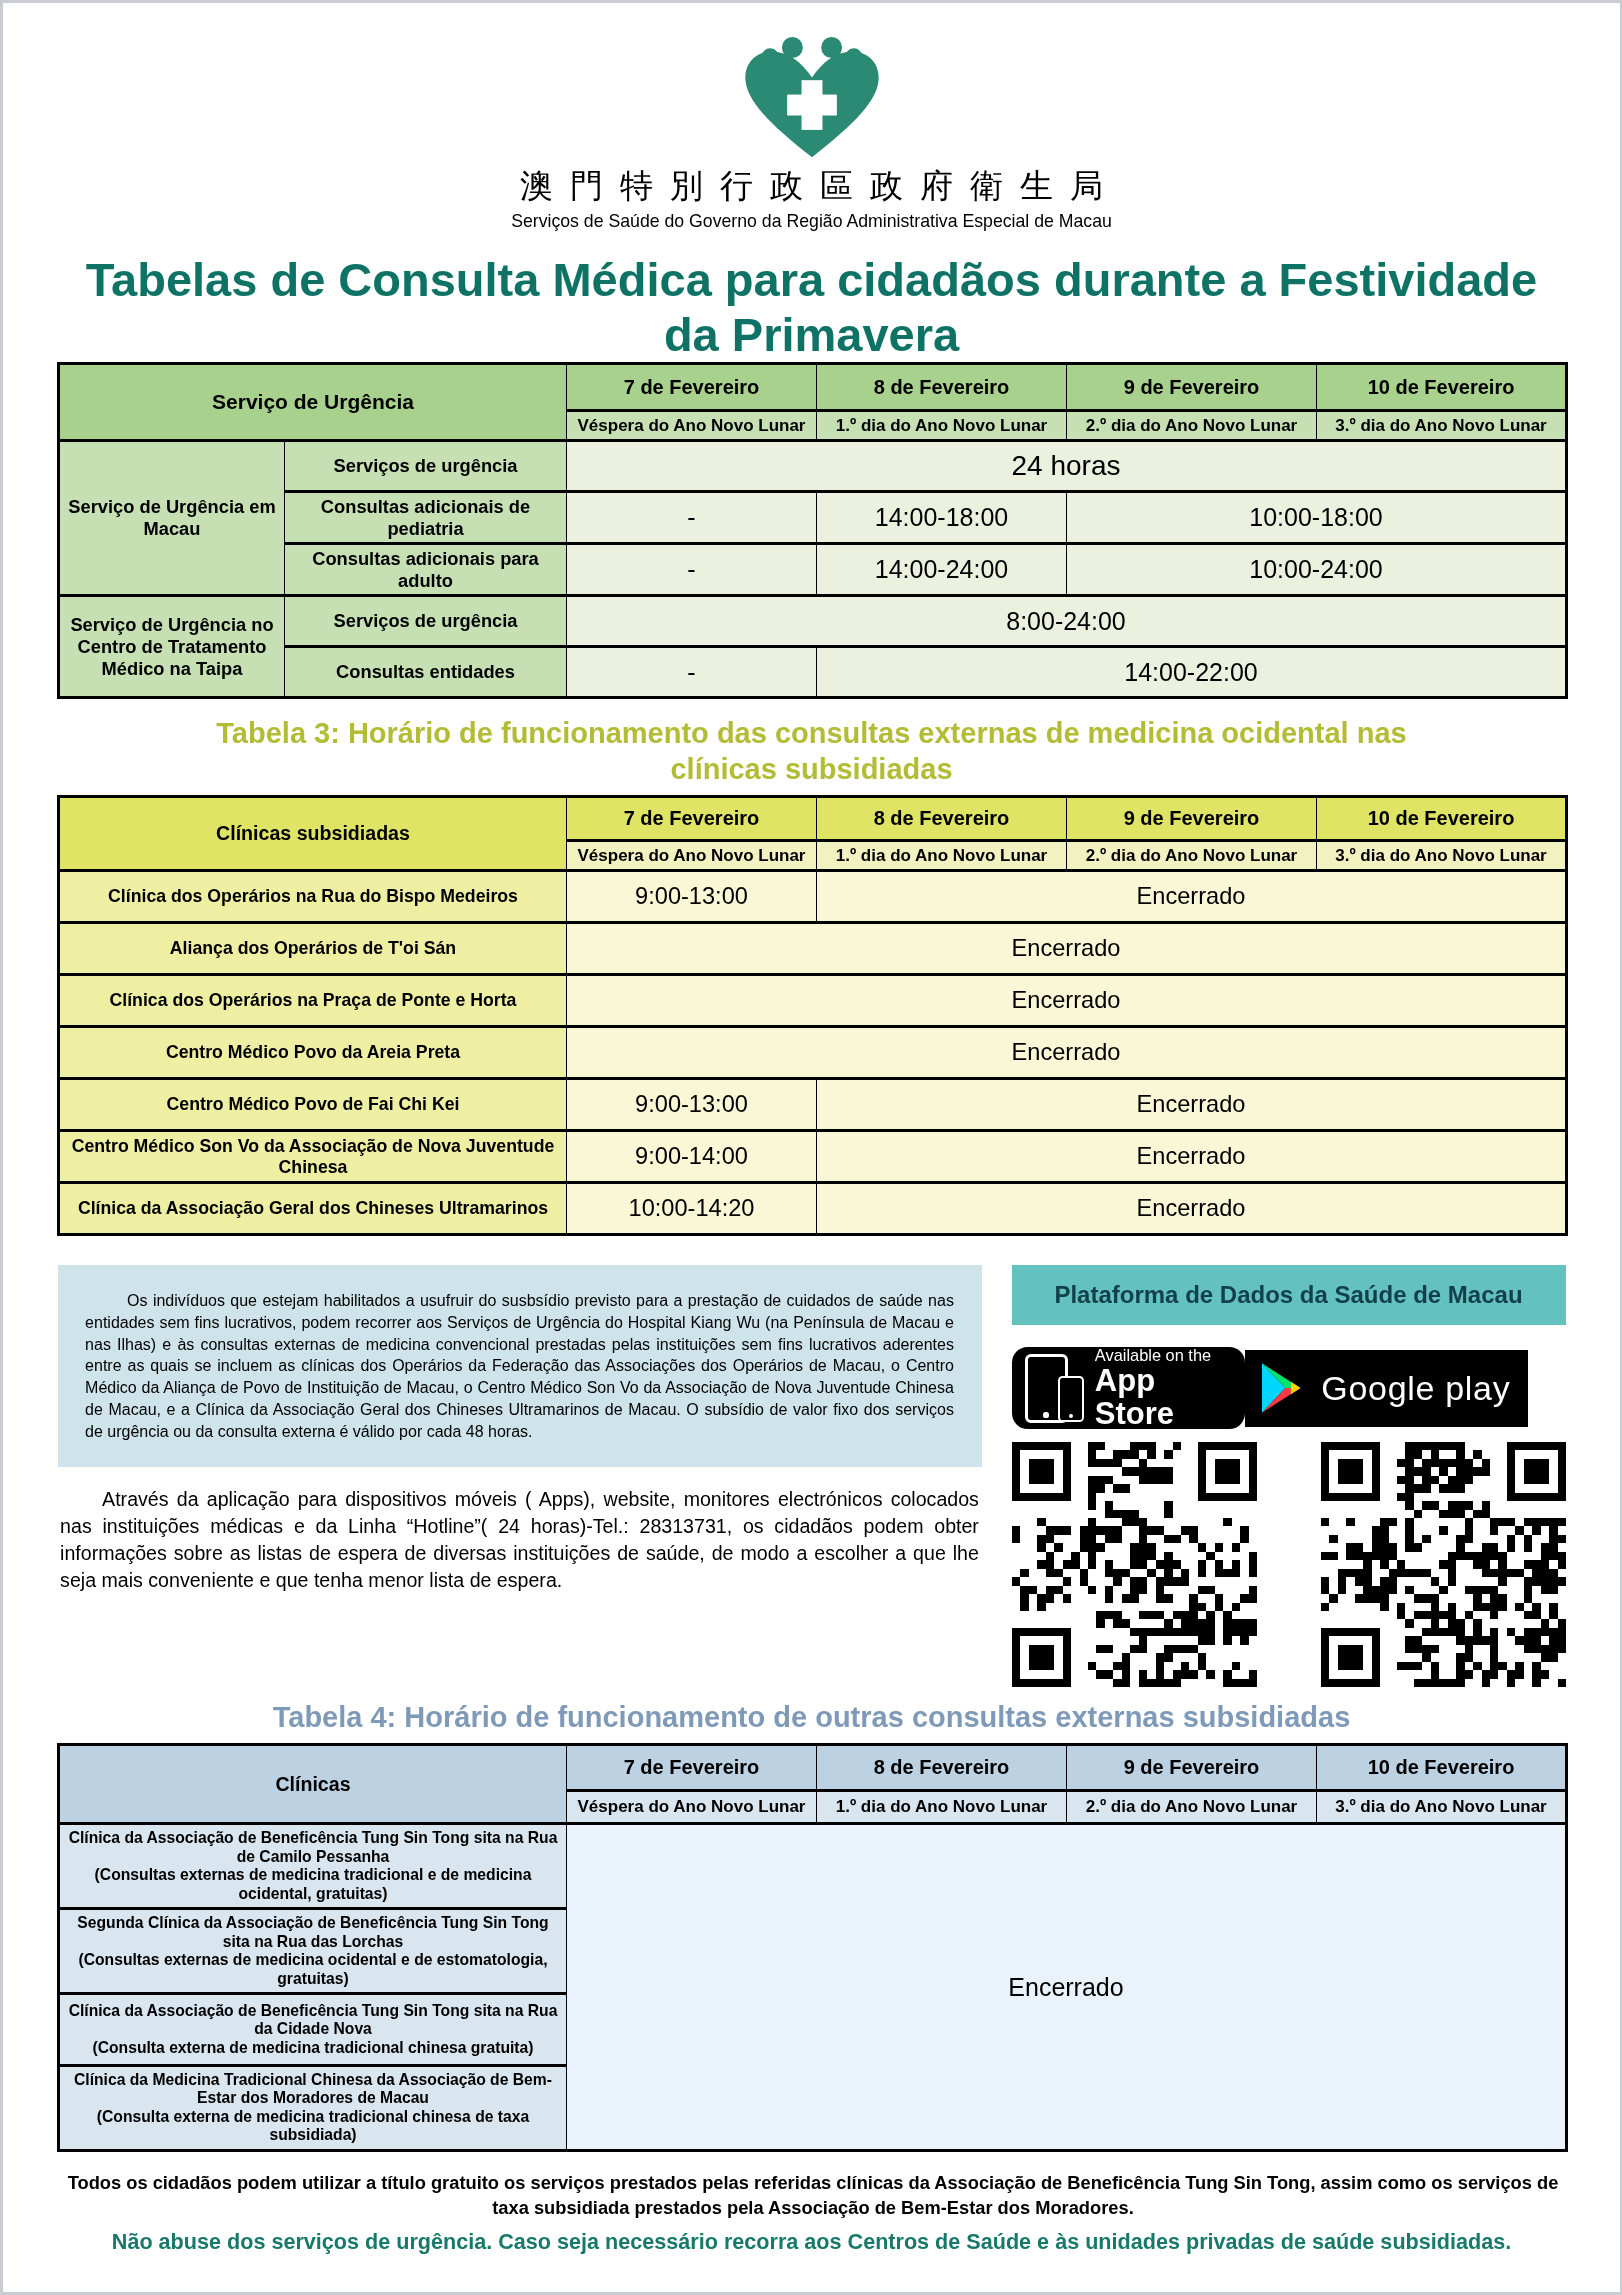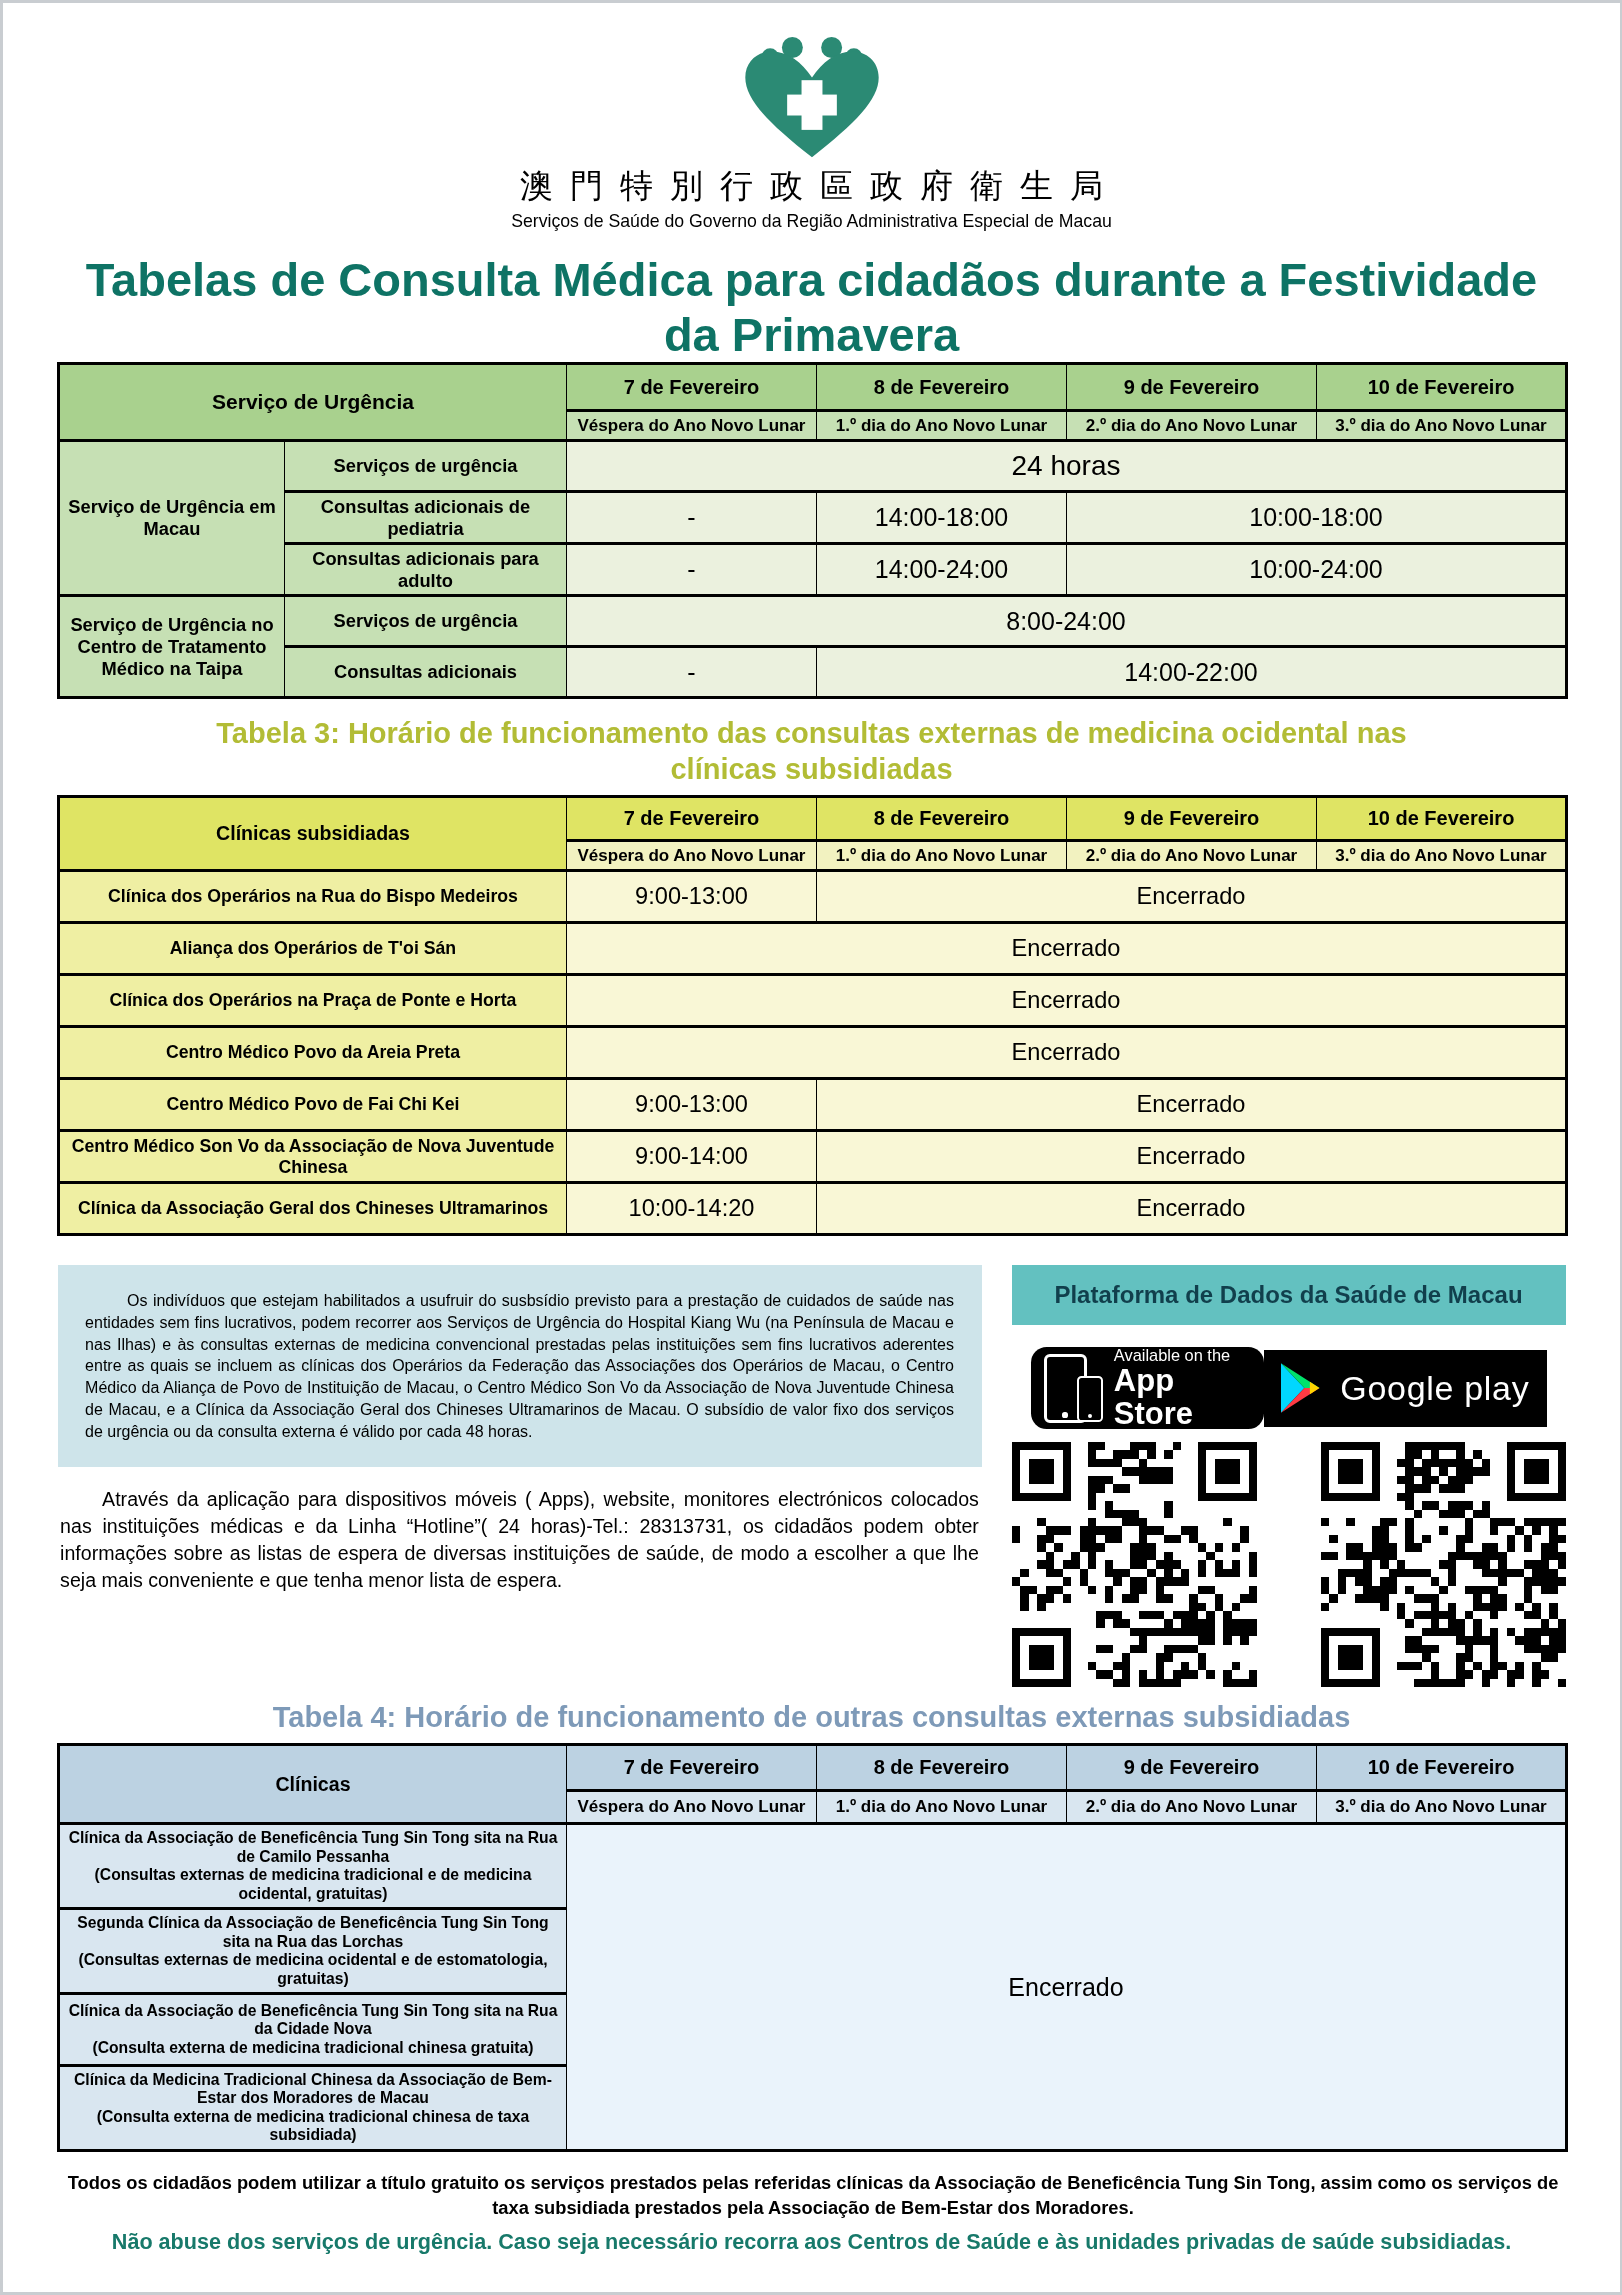--- a/index.html
+++ b/index.html
@@ -53,21 +53,21 @@
   .t4 tr.r{height:72px;}
   
   .mid{display:flex;gap:30px;margin:29px auto 0;width:1508px;}
   .left-col{width:924px;flex:none;}
   .info-box{background:#CEE4EA;padding:17px 19.6px;}
   .info-box p{font-size:16px;line-height:1.36;text-align:justify;text-indent:42px;margin:8px;}
   .para2{font-size:19.6px;line-height:1.38;text-align:justify;text-indent:42px;margin:18.3px 2.6px 0;}
   .right-col{width:554px;flex:none;display:flex;flex-direction:column;}
   .platform-banner{background:#63C1C0;color:#113F4C;font-size:24px;font-weight:bold;
                    text-align:center;height:60px;line-height:60px;}
-  .badges{display:flex;justify-content:center;align-items:center;margin-top:22px;}
+  .badges{display:flex;justify-content:flex-start;align-items:center;margin-top:22px;}
   .appstore-badge{width:233px;height:82px;background:#000;border-radius:15.7px;color:#fff;
                   display:flex;align-items:center;padding:0 13px;box-sizing:border-box;}
   .phones{display:flex;align-items:flex-start;}
   .phone-lg{width:37px;height:63px;border:3.3px solid #fff;border-radius:5.9px;position:relative;background:#000;}
   .phone-lg:after{content:"";position:absolute;left:50%;bottom:2px;width:5.2px;height:5.2px;margin-left:-2.6px;border-radius:50%;background:#fff;}
   .phone-sm{width:22px;height:42px;border:2.6px solid #fff;border-radius:4.6px;margin-left:-9.2px;margin-top:22px;position:relative;background:#000;}
   .phone-sm:after{content:"";position:absolute;left:50%;bottom:1.3px;width:3.9px;height:3.9px;margin-left:-2px;border-radius:50%;background:#fff;}
   .as-text{margin-left:10.5px;text-align:left;}
   .as-line1{font-size:16.4px;line-height:1.15;}
   .as-line2{font-size:31px;font-weight:bold;line-height:1.05;}
@@ -143,21 +143,21 @@
       <td>-</td>
       <td>14:00-24:00</td>
       <td colspan="2">10:00-24:00</td>
     </tr>
     <tr class="r">
       <th class="grp" rowspan="2">Serviço de Urgência no Centro de Tratamento Médico na Taipa</th>
       <th class="sub">Serviços de urgência</th>
       <td colspan="4">8:00-24:00</td>
     </tr>
     <tr class="r">
-      <th class="sub">Consultas adicionais</th>
+      <th class="sub">Consultas entidades</th>
       <td>-</td>
       <td colspan="3">14:00-22:00</td>
     </tr>
   </tbody>
     </table>
 
   <h2 class="section-title t3-title">
     <span>Tabela 3: Horário de funcionamento das consultas externas de medicina ocidental nas</span>
     <span>clínicas subsidiadas</span>
   </h2>

